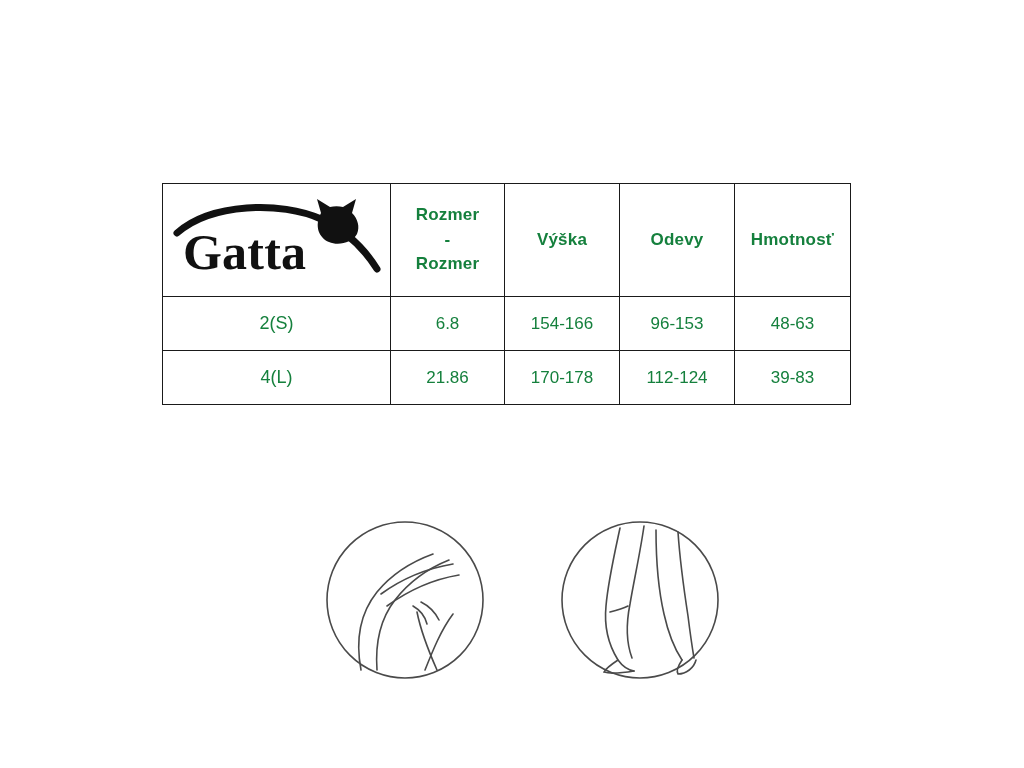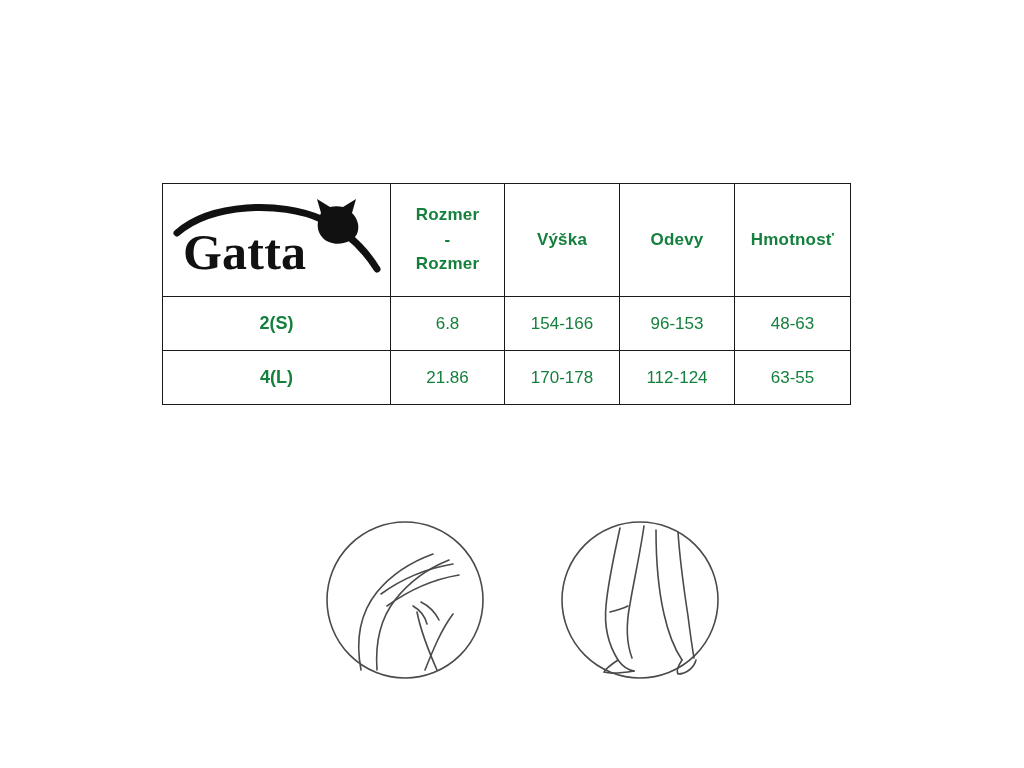--- a/index.html
+++ b/index.html
@@ -68,21 +68,21 @@
   .header-stack {
     line-height: 1.45;
   }
 
   tbody td {
     height: 53px;
     font-size: 17px;
   }
 
   tbody td.row-label {
-    font-weight: bold;
+    font-weight: normal;
     font-size: 18px;
     text-align: center;
   }
 
   
   .logo-box {
     position: absolute;
     left: 50%;
     top: 50%;
     transform: translate(-50%, -50%);
@@ -156,21 +156,21 @@
           <td>6.8</td>
           <td>154-166</td>
           <td>96-153</td>
           <td>48-63</td>
         </tr>
         <tr>
           <td class="row-label">4(L)</td>
           <td>21.86</td>
           <td>170-178</td>
           <td>112-124</td>
-          <td>63-55</td>
+          <td>39-83</td>
         </tr>
       </tbody>
     </table>
   </div>
 
   <div class="illustrations">
 
     <div class="ill one">
       <svg width="160" height="160" viewBox="0 0 160 160" xmlns="http://www.w3.org/2000/svg" aria-hidden="true">
         <circle cx="80" cy="80" r="78" fill="none" stroke="#4a4a4a" stroke-width="1.6"></circle>

